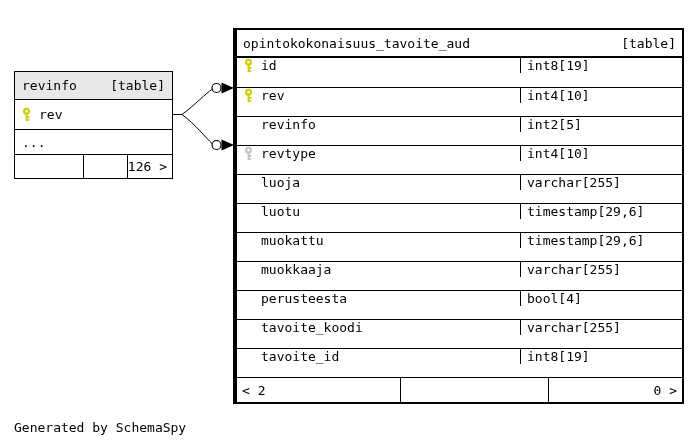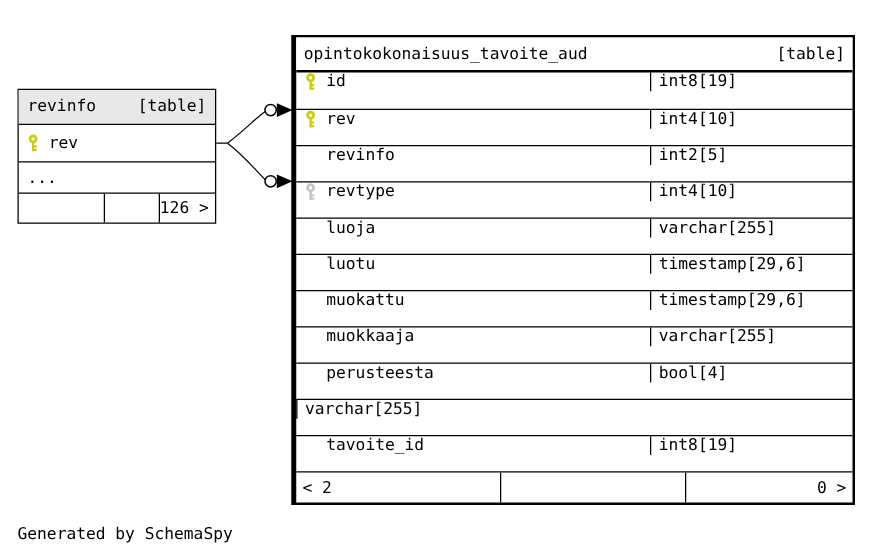--- a/index.html
+++ b/index.html
@@ -194,20 +194,29 @@
             <svg viewBox="0 0 10 16" width="9" height="15" aria-hidden="true">
     <circle cx="5" cy="4.3" r="2.7" fill="none" stroke="currentColor" stroke-width="2.4"></circle>
     <path d="M5 7 V15.2 M5 10.8 H8.2 M5 13.9 H8.2" stroke="currentColor" stroke-width="2" fill="none"></path>
   </svg>
           </span>
       <span class="col-name-text">perusteesta</span>
     </span>
     <span class="col-type">bool[4]</span>
   </div>
       <div class="col-row">
+    <span class="col-name">
+      <span class="key-slot nokey">
+            <svg viewBox="0 0 10 16" width="9" height="15" aria-hidden="true">
+    <circle cx="5" cy="4.3" r="2.7" fill="none" stroke="currentColor" stroke-width="2.4"></circle>
+    <path d="M5 7 V15.2 M5 10.8 H8.2 M5 13.9 H8.2" stroke="currentColor" stroke-width="2" fill="none"></path>
+  </svg>
+          </span>
+      <span class="col-name-text">tavoite_koodi</span>
+    </span>
     <span class="col-type">varchar[255]</span>
   </div>
       <div class="col-row">
     <span class="col-name">
       <span class="key-slot nokey">
             <svg viewBox="0 0 10 16" width="9" height="15" aria-hidden="true">
     <circle cx="5" cy="4.3" r="2.7" fill="none" stroke="currentColor" stroke-width="2.4"></circle>
     <path d="M5 7 V15.2 M5 10.8 H8.2 M5 13.9 H8.2" stroke="currentColor" stroke-width="2" fill="none"></path>
   </svg>
           </span>

